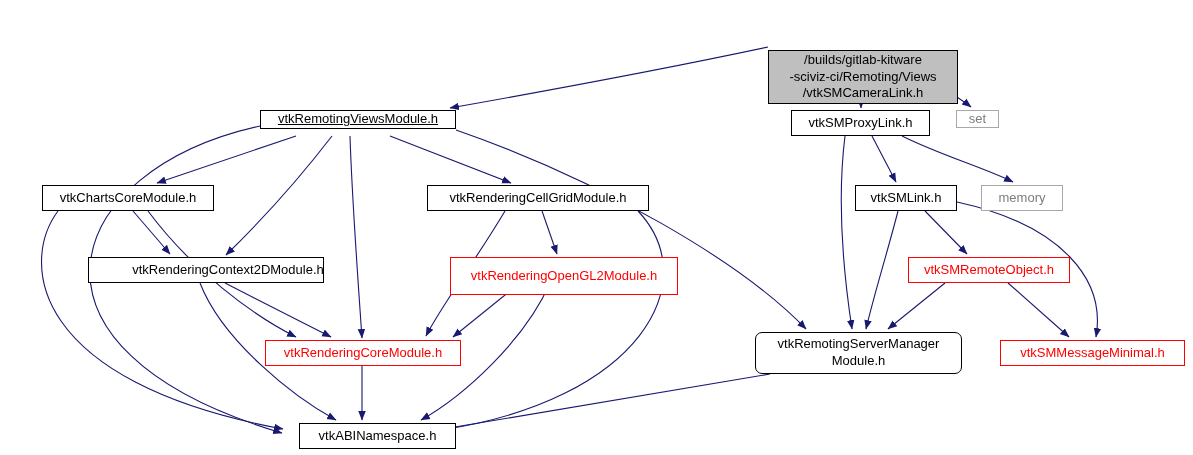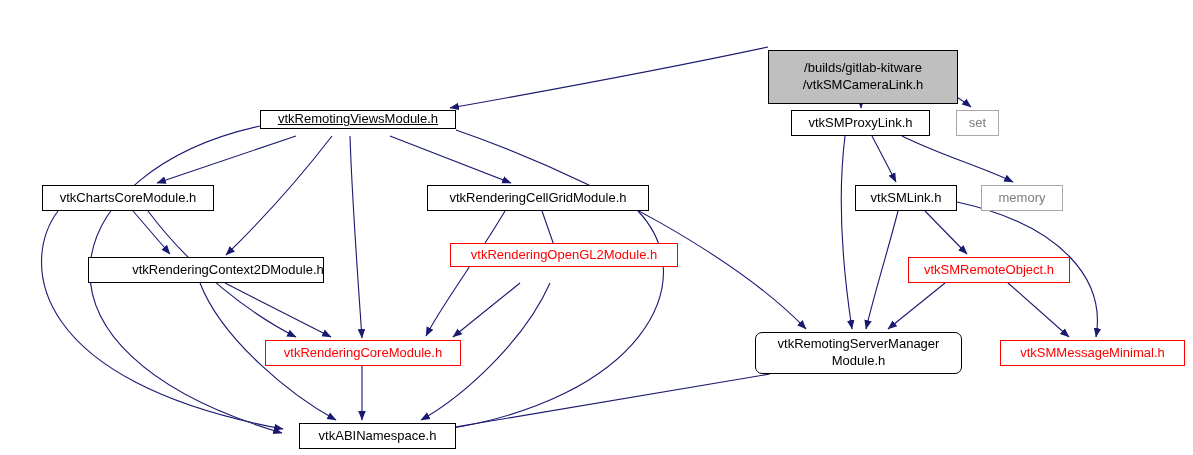--- a/index.html
+++ b/index.html
@@ -64,47 +64,48 @@
       <path d="M925,211 L967,254" class="edge"></path>
       <path d="M898,211 C888,250 874,295 866,329" class="edge"></path>
       <path d="M957,202 C1062,225 1106,280 1096,337" class="edge"></path>
       <path d="M945,283 L888,329" class="edge"></path>
       <path d="M1008,283 L1069,337" class="edge"></path>
       <path d="M770,374 L443,429" class="edge"></path>
     </svg>
   <div id="node-layer">
       <div class="node root" style="left: 768px; top: 8px; width: 190px; height: 54px;">
         <span>/builds/gitlab-kitware</span>
+        <span>-sciviz-ci/Remoting/Views</span>
         <span>/vtkSMCameraLink.h</span>
       </div>
       <div class="node default" style="left: 260px; top: 110px; width: 196px; height: 19px; text-decoration: underline;">
         <span>vtkRemotingViewsModule.h</span>
       </div>
       <div class="node default" style="left: 791px; top: 110px; width: 139px; height: 26px;">
         <span>vtkSMProxyLink.h</span>
       </div>
-      <div class="node gray" style="left: 956px; top: 110px; width: 43px; height: 26px;">
+      <div class="node gray" style="left: 956px; top: 110px; width: 43px; height: 18px;">
         <span>set</span>
       </div>
       <div class="node default" style="left: 42px; top: 185px; width: 172px; height: 26px;">
         <span>vtkChartsCoreModule.h</span>
       </div>
       <div class="node default" style="left: 427px; top: 185px; width: 222px; height: 26px;">
         <span>vtkRenderingCellGridModule.h</span>
       </div>
       <div class="node default" style="left: 855px; top: 185px; width: 102px; height: 26px;">
         <span>vtkSMLink.h</span>
       </div>
       <div class="node gray" style="left: 981px; top: 185px; width: 82px; height: 26px;">
         <span>memory</span>
       </div>
       <div class="node default" style="left: 88px; top: 257px; width: 236px; height: 26px; padding-left: 44px;">
         <span>vtkRenderingContext2DModule.h</span>
       </div>
-      <div class="node red" style="left: 450px; top: 243px; width: 228px; height: 24px;">
+      <div class="node red" style="left: 450px; top: 257px; width: 228px; height: 38px;">
         <span>vtkRenderingOpenGL2Module.h</span>
       </div>
       <div class="node red" style="left: 908px; top: 257px; width: 162px; height: 26px;">
         <span>vtkSMRemoteObject.h</span>
       </div>
       <div class="node red" style="left: 265px; top: 340px; width: 196px; height: 26px;">
         <span>vtkRenderingCoreModule.h</span>
       </div>
       <div class="node default" style="left: 755px; top: 332px; width: 207px; height: 42px; border-radius: 7px;">
         <span>vtkRemotingServerManager</span>

